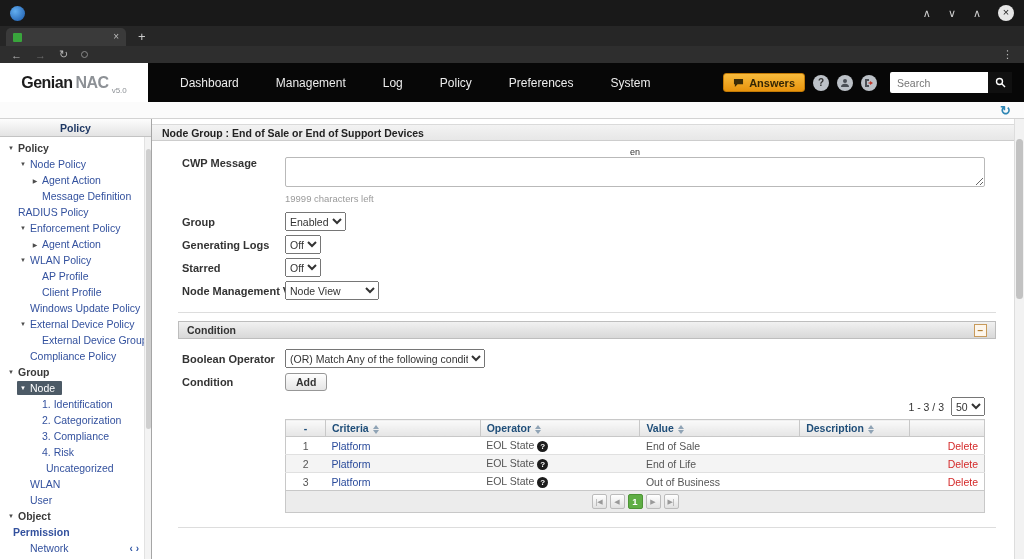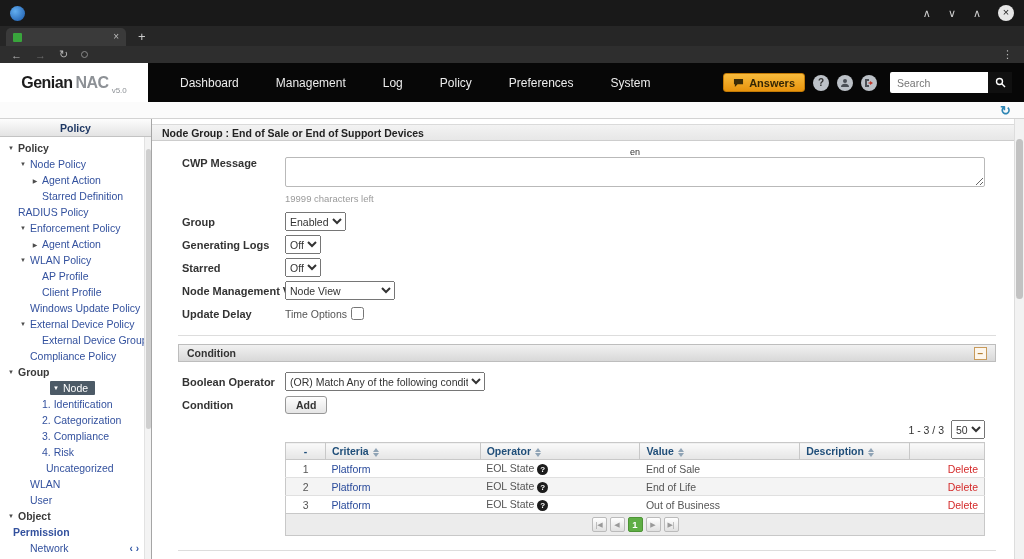--- a/index.html
+++ b/index.html
@@ -230,21 +230,21 @@
           </div>
           <div class="tree-row" style="padding-left: 29px;">
             <span class="row-inner">
               <span class="tree-arrow">▶</span>
               <span>Agent Action</span>
             </span>
           </div>
           <div class="tree-row" style="padding-left: 29px;">
             <span class="row-inner">
               <span class="tree-arrow"></span>
-              <span>Starred Definition</span>
+              <span>Message Definition</span>
             </span>
           </div>
           <div class="tree-row" style="padding-left: 5px;">
             <span class="row-inner">
               <span class="tree-arrow"></span>
               <span>RADIUS Policy</span>
             </span>
           </div>
           <div class="tree-row" style="padding-left: 17px;">
             <span class="row-inner">
@@ -299,21 +299,21 @@
               <span class="tree-arrow"></span>
               <span>Compliance Policy</span>
             </span>
           </div>
           <div class="tree-row section" style="padding-left: 5px;">
             <span class="row-inner">
               <span class="tree-arrow">▼</span>
               <span>Group</span>
             </span>
           </div>
-          <div class="tree-row selected" style="padding-left: 17px; margin-left: 33px;">
+          <div class="tree-row selected" style="padding-left: 17px;">
             <span class="row-inner">
               <span class="tree-arrow">▼</span>
               <span>Node</span>
             </span>
           </div>
           <div class="tree-row" style="padding-left: 29px;">
             <span class="row-inner">
               <span class="tree-arrow"></span>
               <span>1. Identification</span>
             </span>
@@ -409,30 +409,25 @@
 
         <div class="form-row">
           <span class="form-label">Starred</span>
           <select>
             <option>Off</option>
           </select>
         </div>
 
         <div class="form-row">
           <span class="form-label">Node Management View</span>
-          <select style="width:110px;">
+          <select style="width:94px;">
             <option>Node View</option>
           </select>
         </div>
 
-        <div class="form-row">
-          <span class="form-label">Update Delay</span>
-          <span class="opt-text">Time Options</span>
-          <input type="checkbox" style="">
-        </div>
 
         <div class="divider"></div>
 
         <div class="section-bar">
           <span>Condition</span>
           <span class="collapse-btn">−</span>
         </div>
 
         <div class="form-row">
           <span class="form-label">Boolean Operator</span>

